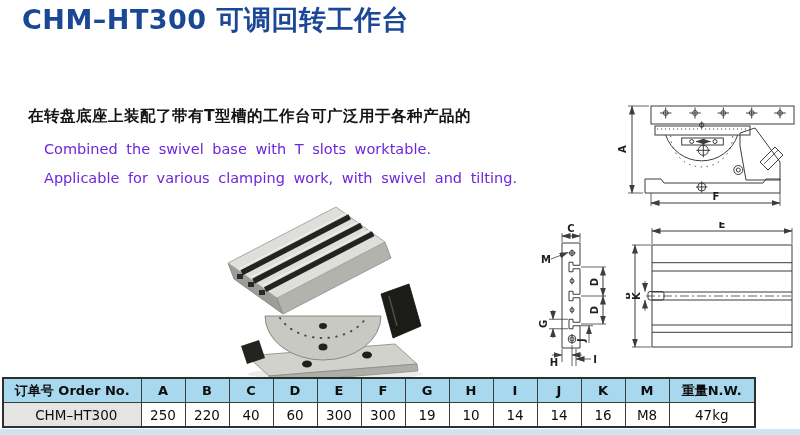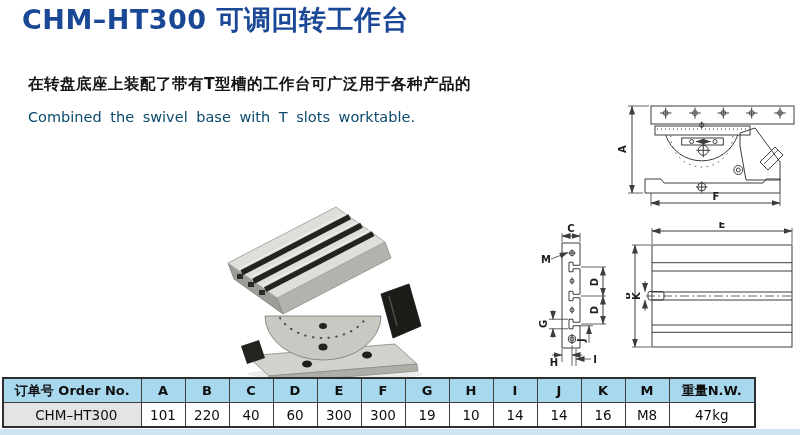--- a/index.html
+++ b/index.html
@@ -1,23 +1,23 @@
 <!DOCTYPE html>
 <html><head>
 <meta charset="utf-8">
 <style>
   html,body{margin:0;padding:0;background:#fff;}
   .page{position:relative;width:800px;height:435px;background:#ffffff;overflow:hidden;
         font-family:"DejaVu Sans","Liberation Sans",sans-serif;}
   .title{position:absolute;left:10px;top:2px;font-size:27px;font-weight:bold;
          color:#1a4796;letter-spacing:.5px;white-space:nowrap;margin-left:12px;}
-  .desc{position:absolute;left:28px;top:72px;width:490px;}
+  .desc{position:absolute;left:28px;top:104px;width:490px;}
   .desc p{margin:0;}
   .desc .zh{font-size:15.5px;font-weight:600;color:#141414;line-height:24px;letter-spacing:.5px;}
-  .desc .en{font-size:14.5px;color:#0c4a6e;line-height:29px;word-spacing:4px;}
+  .desc .en{font-size:14.5px;color:#6d28d9;line-height:29px;word-spacing:4px;margin-left:16px;}
   .desc .en.first{margin-top:7px;}
   .photo{position:absolute;left:185px;top:198px;}
   .front-view{position:absolute;left:616px;top:98px;}
   .section-view{position:absolute;left:535px;top:222px;}
   .top-view{position:absolute;left:626px;top:222px;}
   svg{display:block;}
   .dwg line,.dwg path,.dwg rect,.dwg polygon,.dwg circle{stroke:#3d3d3b;fill:none;stroke-width:1;}
   .dwg .thin{stroke-width:.8;}
   .dwg text{font-family:"DejaVu Sans","Liberation Sans",sans-serif;font-size:10px;font-weight:bold;
             fill:#1e1e1e;stroke:none;}
@@ -40,20 +40,21 @@
         <path d="M0,0 L9,3 L0,6 Z" fill="#3d3d3b" stroke="none"></path>
       </marker>
     </defs>
   </svg>
 
   <div class="title">CHM–HT300 可调回转工作台</div>
 
   <div class="desc">
     <p class="zh">在转盘底座上装配了带有T型槽的工作台可广泛用于各种产品的</p>
     <p class="en first">Combined the swivel base with T slots worktable.</p>
+    <p class="en">Applicable for various clamping work, with swivel and tilting.</p>
   </div>
 
   <svg class="photo" width="270" height="180" viewBox="0 0 270 180">
     <ellipse cx="150" cy="176" rx="88" ry="6" fill="rgba(0,0,0,0.08)"></ellipse>
     <g>
       <polygon points="62,158 210,146 232,166 84,178" fill="#d2d2cd" stroke="#9a9a95" stroke-width="1"></polygon>
       <polygon points="84,178 232,166 233,173 85,185" fill="#aeaea9" stroke="#8d8d88" stroke-width="0.8"></polygon>
       <ellipse cx="122" cy="166" rx="5" ry="3.5" fill="#1e1e1a"></ellipse>
       <ellipse cx="182" cy="157" rx="5" ry="3.5" fill="#1e1e1a"></ellipse>
       <polygon points="56,148 74,142 80,160 62,166" fill="#23231f"></polygon>
@@ -256,21 +257,21 @@
         <th>I</th>
         <th>J</th>
         <th>K</th>
         <th>M</th>
         <th>重量N.W.</th>
       </tr>
     </thead>
     <tbody>
       <tr>
         <td class="model">CHM–HT300</td>
-        <td>101</td>
+        <td>250</td>
         <td>220</td>
         <td>40</td>
         <td>60</td>
         <td>300</td>
         <td>300</td>
         <td>19</td>
         <td>10</td>
         <td>14</td>
         <td>14</td>
         <td>16</td>

